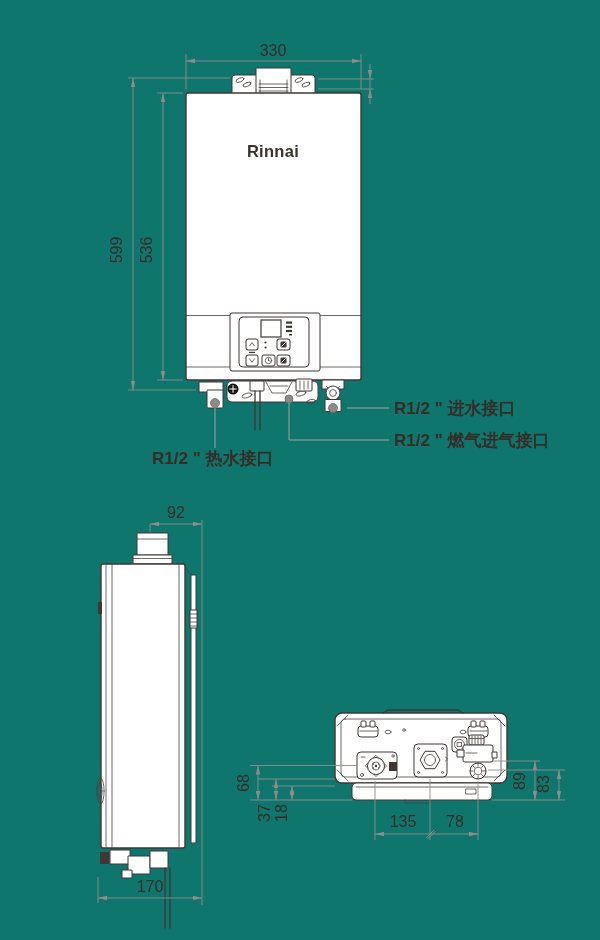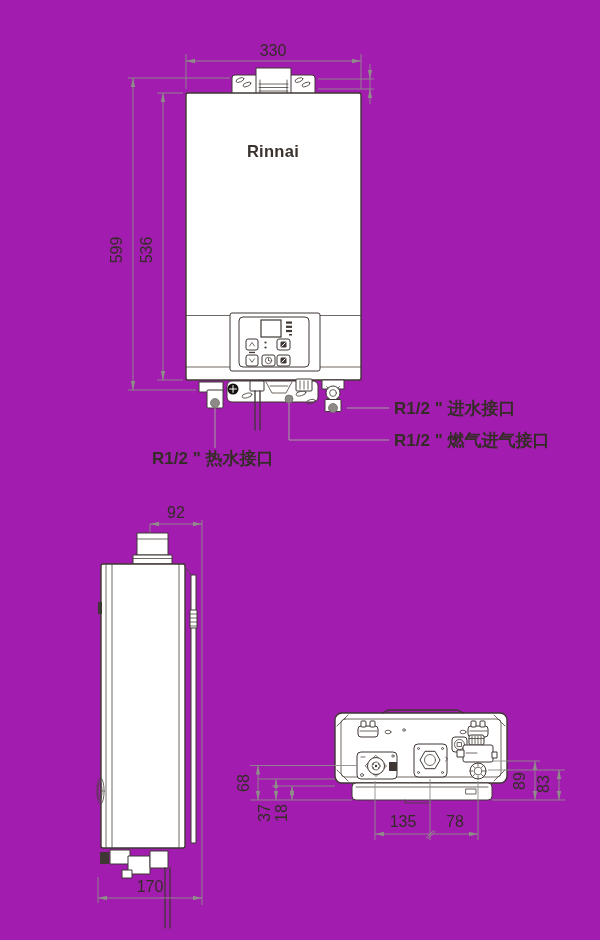--- a/index.html
+++ b/index.html
@@ -1,16 +1,16 @@
 <!DOCTYPE html>
 <html><head>
 <meta charset="utf-8">
 <style>
   html,body{margin:0;padding:0;background:#fff;}
-  .canvas{position:relative;width:600px;height:940px;background:#a21caf;overflow:hidden;
+  .canvas{position:relative;width:600px;height:940px;background:#0f766e;overflow:hidden;
           font-family:"Liberation Sans","DejaVu Sans",sans-serif;}
   svg{position:absolute;left:0;top:0;}
   
   .ol  {stroke:#3F3734;fill:none;stroke-width:1.3;stroke-linejoin:round;stroke-linecap:round;}
   .ol2 {stroke:#4A423D;fill:none;stroke-width:.8;stroke-linejoin:round;stroke-linecap:round;}
   .olf {stroke:#3F3734;fill:#fff;stroke-width:1.4;stroke-linejoin:round;}
   .olf2{stroke:#3F3734;fill:#fff;stroke-width:1;stroke-linejoin:round;}
   .dk  {fill:#3F3734;stroke:none;}
   
   .dim {stroke:#8F8C89;fill:none;stroke-width:.9;}

